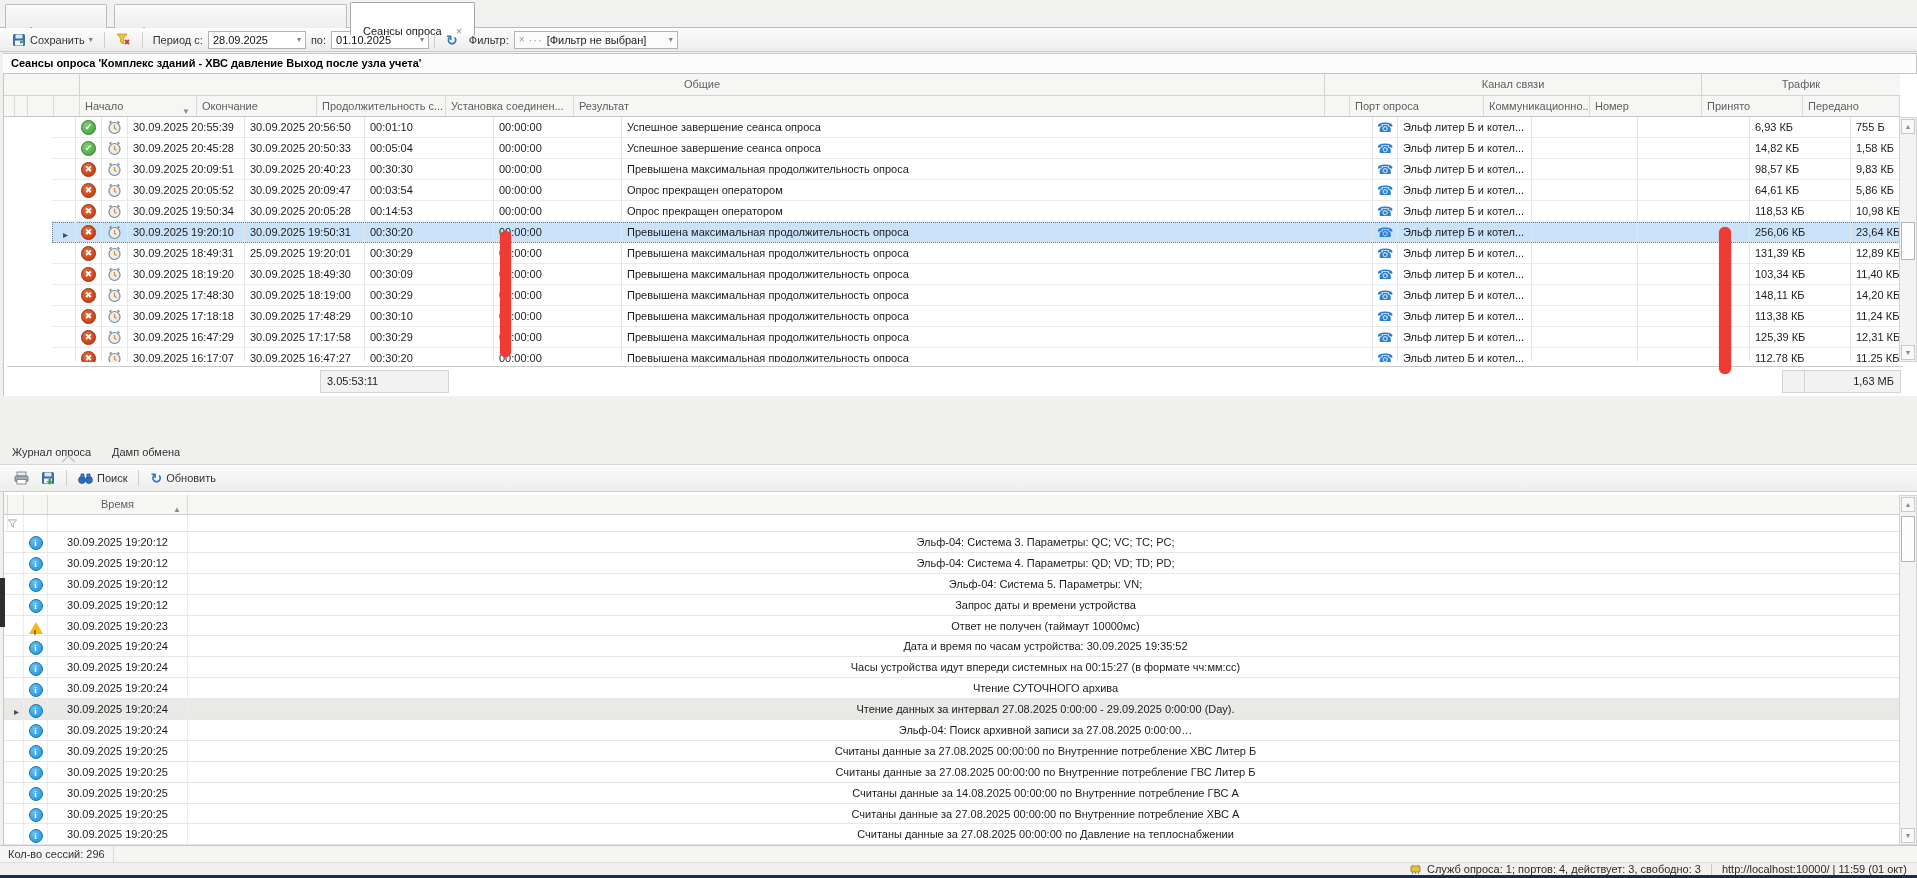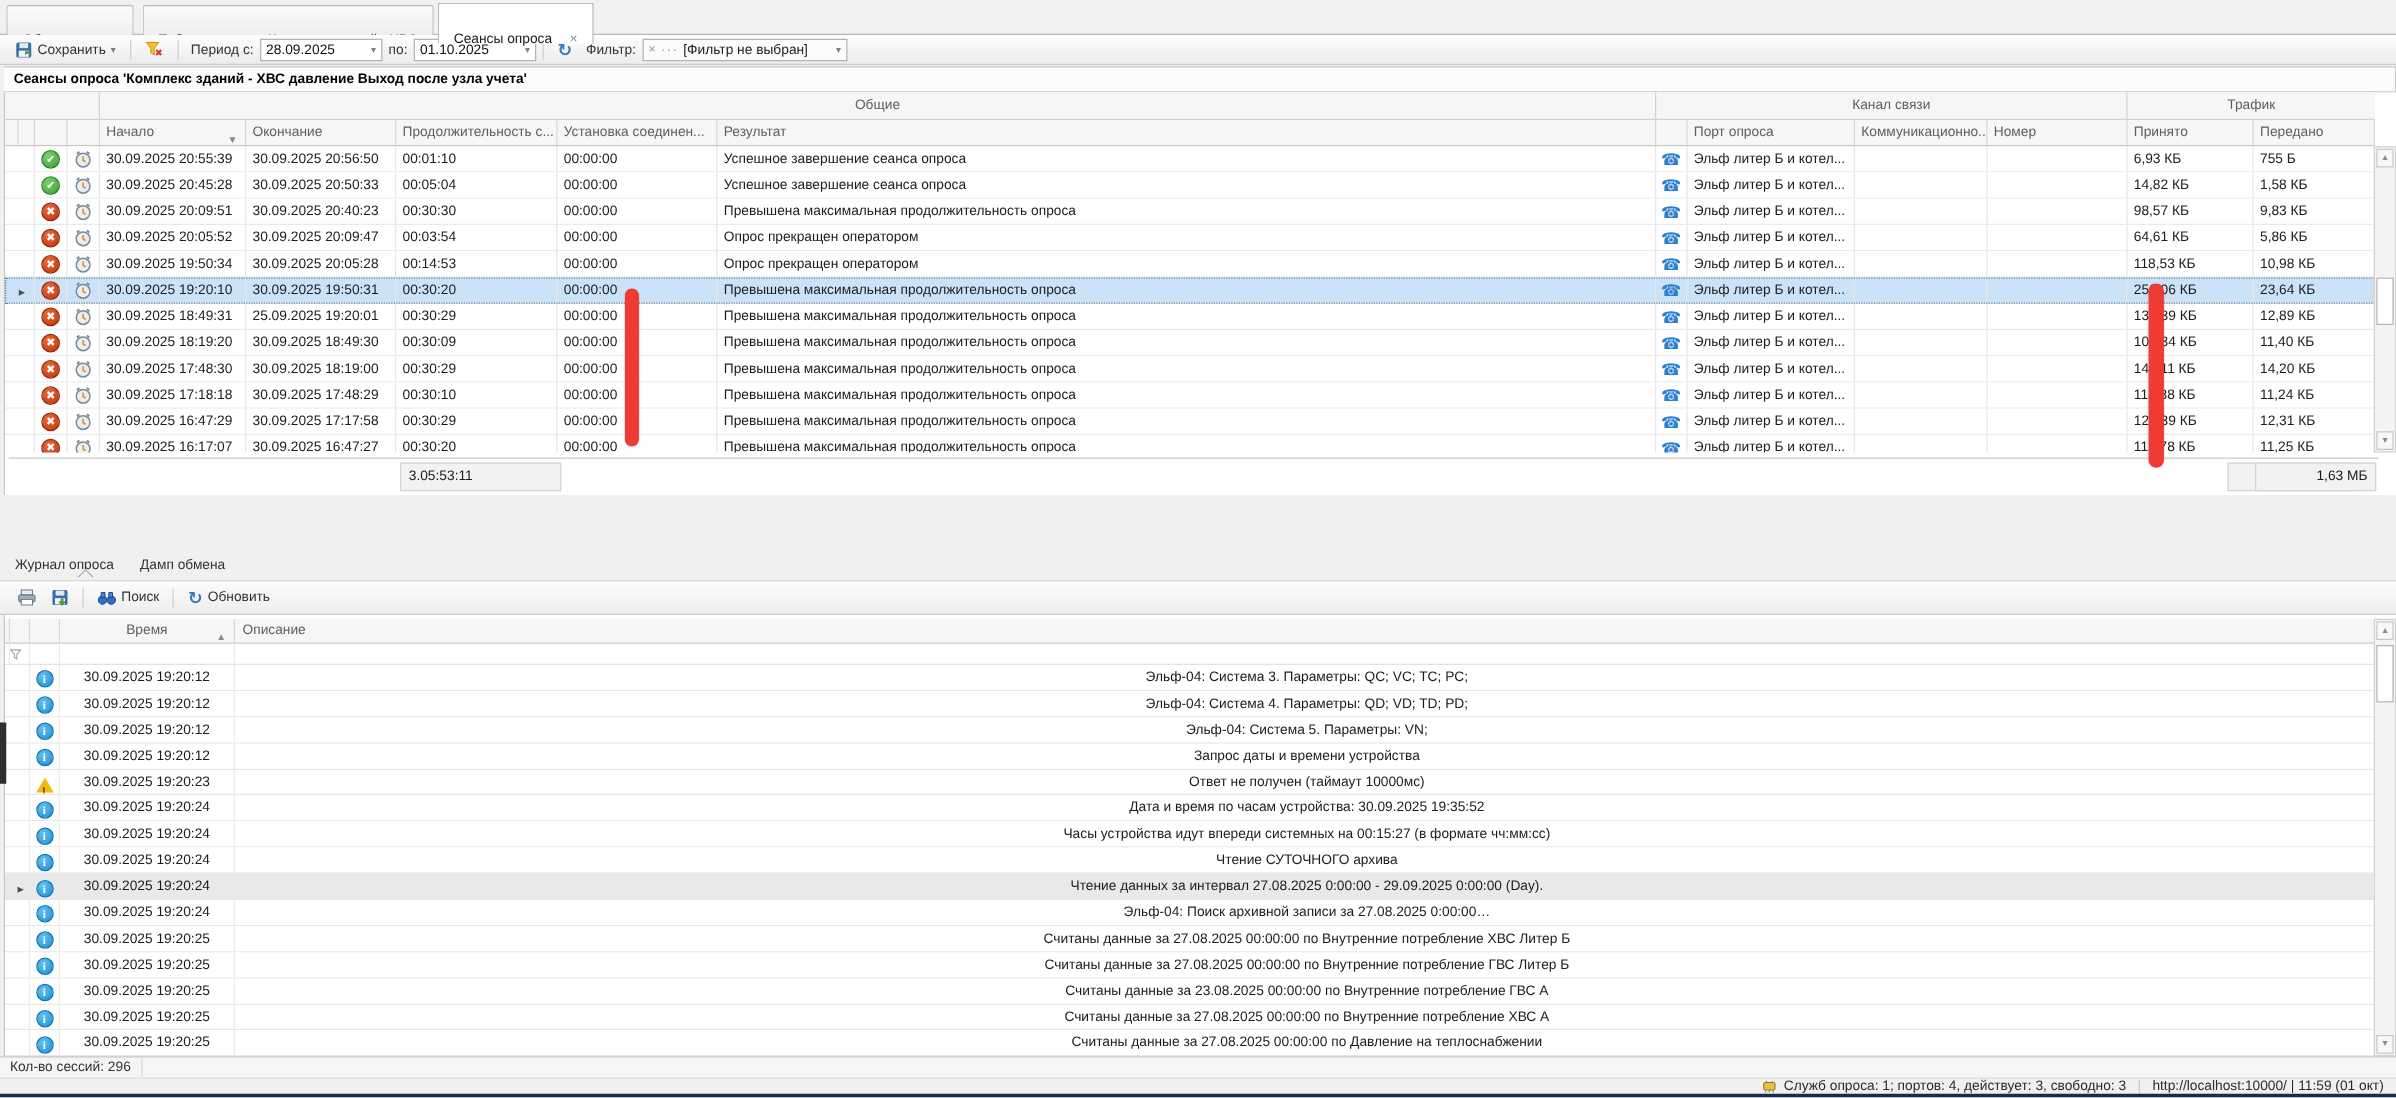--- a/index.html
+++ b/index.html
@@ -33,21 +33,21 @@
   .panel-title { position:absolute; top:53px; left:3px; right:0; height:21px; background:#fcfcfc; border:1px solid #c6c6c6; border-left:none; line-height:19px; font-weight:bold; color:#000; padding-left:8px; }
 
   
   .sgrid { position:absolute; top:74px; left:3px; width:1914px; height:322px; background:#fff; border-left:1px solid #c6c6c6; }
   .grow { display:grid; grid-template-columns:5px 19px 26px 26px 117px 120px 129px 128px minmax(0,1fr) 25px 134px 106px 112px 101px 97px; width:1896px; }
   .ggroups { display:grid; grid-template-columns:76px minmax(0,1fr) 377px 198px; width:1896px; height:22px; background:#f6f6f5; border-bottom:1px solid #d2d2d2; }
   .ggroups .gcell { border-right:1px solid #d2d2d2; text-align:center; line-height:21px; color:#5f5f5f; overflow:hidden; }
   .gcols { height:21px; background:#f6f6f5; border-bottom:1px solid #c6c6c6; }
   .gcols > div { border-right:1px solid #d9d9d9; color:#5f5f5f; line-height:20px; padding:0 5px; white-space:nowrap; overflow:hidden; position:relative; }
   .sortmark { position:absolute; right:6px; top:6px; font-size:8px; color:#8a8a8a; }
-  .srows { position:relative; width:1896px; height:245px; overflow:hidden; }
+  .srows { position:relative; width:1896px; height:245px; overflow:hidden;padding-left:48px; }
   .srow { height:21px; border-bottom:1px solid #eaeaea; background:#fff; }
   .srow > div { border-right:1px solid #e6e6e6; line-height:20px; padding:0 5px; white-space:nowrap; overflow:hidden; color:#1c1c1c; }
   .srow .num { text-align:left; }
   .srow.sel { background:#cbe3f8; outline:1px dotted #6b7f99; outline-offset:-1px; }
   .cell-icon { display:flex; align-items:center; justify-content:center; padding:0 !important; }
   .marker { position:relative; padding:0 !important; }
   .marker::after { content:""; }
   .srow.sel .markwrap::after, .jrow.sel .markwrap::after { content:"\25B8"; color:#4c4c4c; font-size:10px; position:absolute; left:6px; top:3px; }
   .markwrap { position:absolute; left:0; top:0; width:19px; height:21px; }
 
@@ -601,21 +601,20 @@
       <span>Обновить</span>
     </div>
   </div>
 
   <div class="jgrid">
     <div class="jrowt jhead">
       <div style="padding:0;"></div>
       <div style="padding:0;"></div>
       <div style="padding:0;"></div>
       <div style="text-align:center;"><span>Время</span><span class="sortmark" style="top:5px;">▲</span></div>
-      <div>Описание</div>
     </div>
     <div class="jrowt jfilter">
       <div style="padding:0;"></div>
       <div style="padding:0;">
         <svg class="funnel-small" viewBox="0 0 10 10">
             <path d="M0.5 1 h9 l-3.4 3.8 V9 l-2.2-1.5 V4.8z" fill="none" stroke="#9aa4ac" stroke-width="1"></path>
           </svg>
       </div>
       <div style="padding:0;"></div>
       <div></div>
@@ -769,21 +768,21 @@
 
         <div class="jrowt jrow">
           <div style="padding:0; border-right:none;"></div>
           <div class="marker" style="padding:0;">
             <span class="markwrap" style="width:16px;"></span>
           </div>
           <div class="cell-icon" style="padding:0;">
             <span class="lvl" data-icon="info-icon"></span>
           </div>
           <div>30.09.2025 19:20:25</div>
-          <div style="border-right:none;">Считаны данные за 23.08.2025 00:00:00 по Внутренние потребление ГВС А</div>
+          <div style="border-right:none;">Считаны данные за 14.08.2025 00:00:00 по Внутренние потребление ГВС А</div>
         </div>
 
         <div class="jrowt jrow">
           <div style="padding:0; border-right:none;"></div>
           <div class="marker" style="padding:0;">
             <span class="markwrap" style="width:16px;"></span>
           </div>
           <div class="cell-icon" style="padding:0;">
             <span class="lvl" data-icon="info-icon"></span>
           </div>

